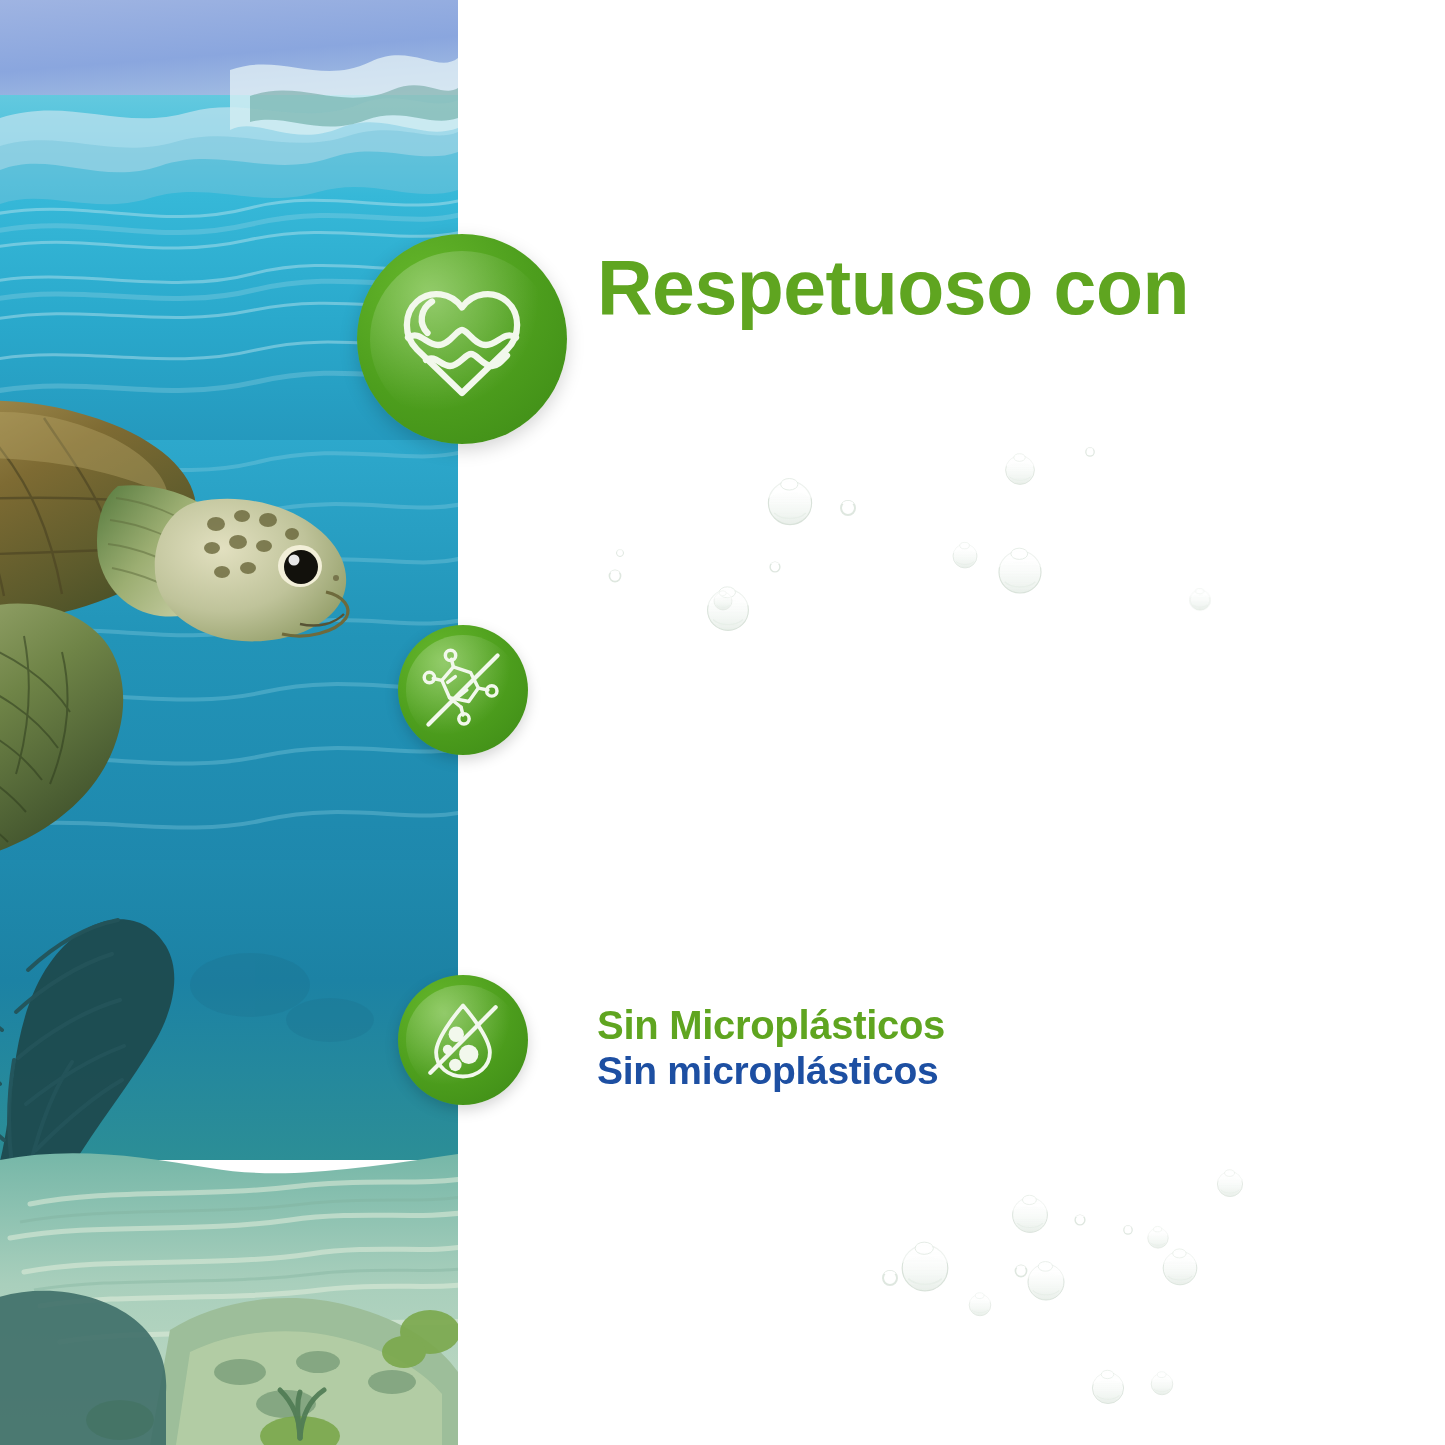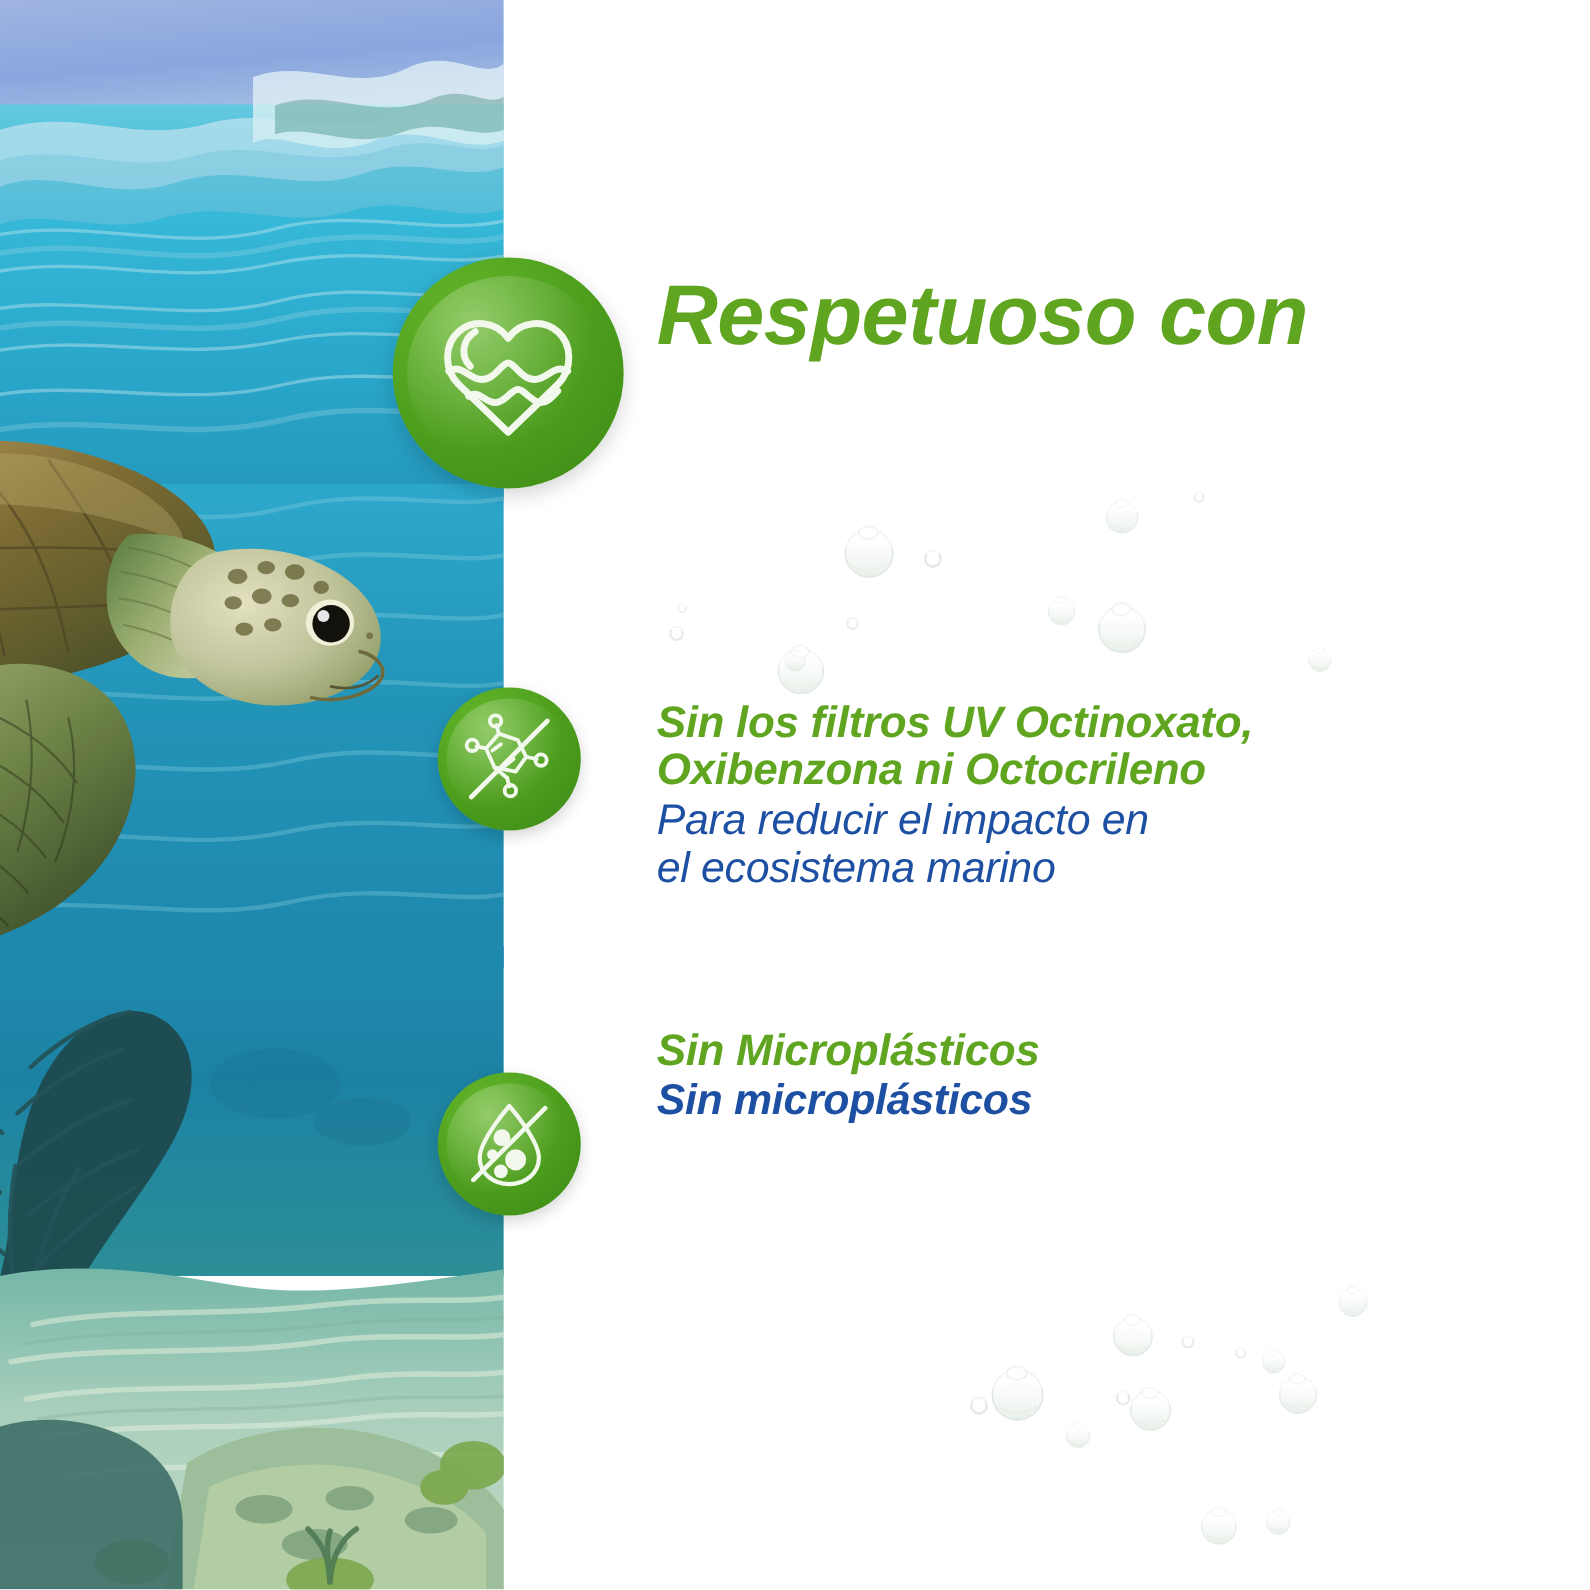--- a/index.html
+++ b/index.html
@@ -51,31 +51,31 @@
     box-shadow:0 5px 14px rgba(0,0,0,.17);
   }
   .badge-3 {
     left:398px; top:975px; width:130px; height:130px;
     background:radial-gradient(circle at 32% 26%, #65b62b 0%, #4d9e1d 52%, #3d8a16 100%);
     box-shadow:0 5px 14px rgba(0,0,0,.17);
   }
   .badge svg { position:relative; z-index:2; display:block; }
 
   
-  .content { position:absolute; left:597px; top:0; width:830px; height:1445px;font-style:italic; }
+  .content { position:absolute; left:597px; top:0; width:830px; height:1445px; }
 
   .headline {
     position:absolute; left:0; top:250px; width:790px;
     font-size:77px; line-height:0.97;
     font-weight:bold; color:#5FA520;
     letter-spacing:-0.5px;
   }
 
   .block-2 { position:absolute; left:0; top:636px; width:760px; }
-  .block-3 { position:absolute; left:0; top:934px; width:620px; }
+  .block-3 { position:absolute; left:0; top:1004px; width:620px; }
 
   .claim {
     font-size:40px; line-height:1.07;
     font-weight:bold; color:#5FA520;
     letter-spacing:-0.3px;
   }
   .desc {
     font-size:39px; line-height:1.13;
     font-weight:normal; color:#1D4FA2;
     letter-spacing:-0.3px;
@@ -413,30 +413,20 @@
       <line x1="16" y1="84" x2="84" y2="16" stroke="#F2F8EC" stroke-width="4.4" stroke-linecap="round"></line>
     </svg>
   </div>
 
   <div class="content">
 
     <div class="headline">
       <div>Respetuoso con</div>
     </div>
 
-    <div class="block-2">
-      <div class="claim">
-        <div>Sin los filtros UV Octinoxato,</div>
-        <div>Oxibenzona ni Octocrileno</div>
-      </div>
-      <div class="desc">
-        <div>Para reducir el impacto en</div>
-        <div>el ecosistema marino</div>
-      </div>
-    </div>
 
     <div class="block-3">
       <div class="claim">
         <div>Sin Microplásticos</div>
       </div>
       <div class="desc bold">
         <div>Sin microplásticos</div>
       </div>
     </div>
 

